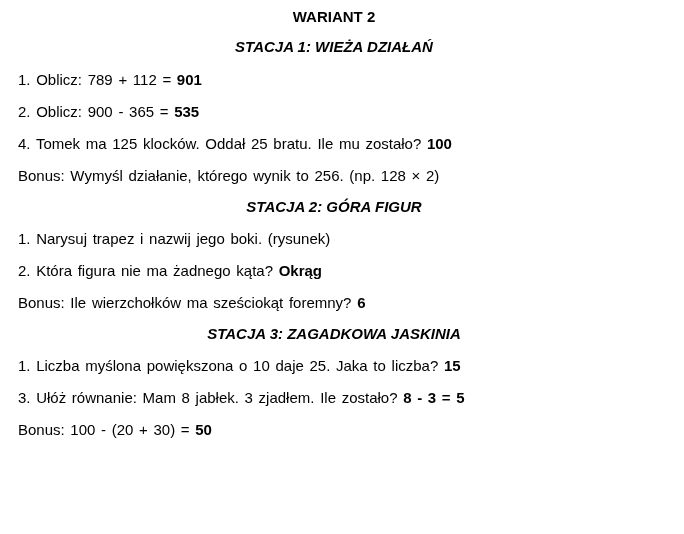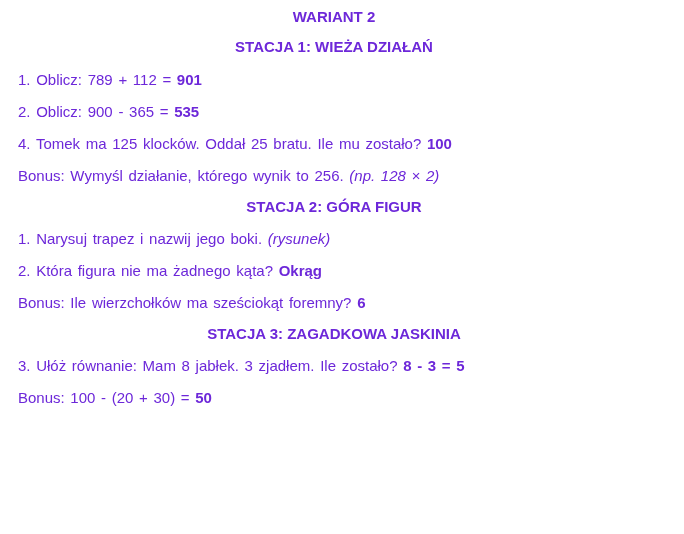--- a/index.html
+++ b/index.html
@@ -6,59 +6,61 @@
     margin: 0;
     padding: 0;
     background: #ffffff;
   }
   .page {
     width: 668px;
     height: 534px;
     box-sizing: border-box;
     padding: 4px 18px 4px 18px;
     background: #ffffff;
-    color: #6d28d9;
+    color: #000000;
     font-family: "Liberation Sans", sans-serif;
     font-size: 15px;
     line-height: 1.15;
     overflow: hidden;
   }
   .doc-title {
     text-align: center;
     font-weight: bold;
     font-size: 15px;
     margin: 4px 0 12px 0;
   }
   .section-heading {
     text-align: center;
     font-weight: bold;
     font-size: 15px;
     margin: 13px 0 13px 0;
+    font-style: italic;
   }
   .line {
     margin: 15px 0 12px 0;
     text-align: justify;
     word-spacing: 1.5px;
   }
   .seg-normal { font-weight: normal; font-style: normal; }
   .seg-bold   { font-weight: bold;   font-style: normal; }
-  .seg-italic { font-weight: normal; font-style: italic; }
+  .seg-italic { font-weight: normal; }
 </style>
 </head>
 <body>
 
 <div class="page">
   <h1 class="doc-title">WARIANT 2</h1>
   <div>
       <h2 class="section-heading">STACJA 1: WIEŻA DZIAŁAŃ</h2>
       <p class="line"><span class="seg-normal">1. Oblicz: 789 + 112 = </span><span class="seg-bold">901</span></p>
       <p class="line"><span class="seg-normal">2. Oblicz: 900 - 365 = </span><span class="seg-bold">535</span></p>
       <p class="line"><span class="seg-normal">4. Tomek ma 125 klocków. Oddał 25 bratu. Ile mu zostało? </span><span class="seg-bold">100</span></p>
       <p class="line"><span class="seg-normal">Bonus: Wymyśl działanie, którego wynik to 256. </span><span class="seg-italic">(np. 128 × 2)</span></p>
       <h2 class="section-heading">STACJA 2: GÓRA FIGUR</h2>
       <p class="line"><span class="seg-normal">1. Narysuj trapez i nazwij jego boki. </span><span class="seg-italic">(rysunek)</span></p>
       <p class="line"><span class="seg-normal">2. Która figura nie ma żadnego kąta? </span><span class="seg-bold">Okrąg</span></p>
       <p class="line"><span class="seg-normal">Bonus: Ile wierzchołków ma sześciokąt foremny? </span><span class="seg-bold">6</span></p>
       <h2 class="section-heading">STACJA 3: ZAGADKOWA JASKINIA</h2>
+      <p class="line"><span class="seg-normal">1. Liczba myślona powiększona o 10 daje 25. Jaka to liczba? </span><span class="seg-bold">15</span></p>
       <p class="line"><span class="seg-normal">3. Ułóż równanie: Mam 8 jabłek. 3 zjadłem. Ile zostało? </span><span class="seg-bold">8 - 3 = 5</span></p>
       <p class="line"><span class="seg-normal">Bonus: 100 - (20 + 30) = </span><span class="seg-bold">50</span></p>
     </div>
 </div>
 
 </body></html>

